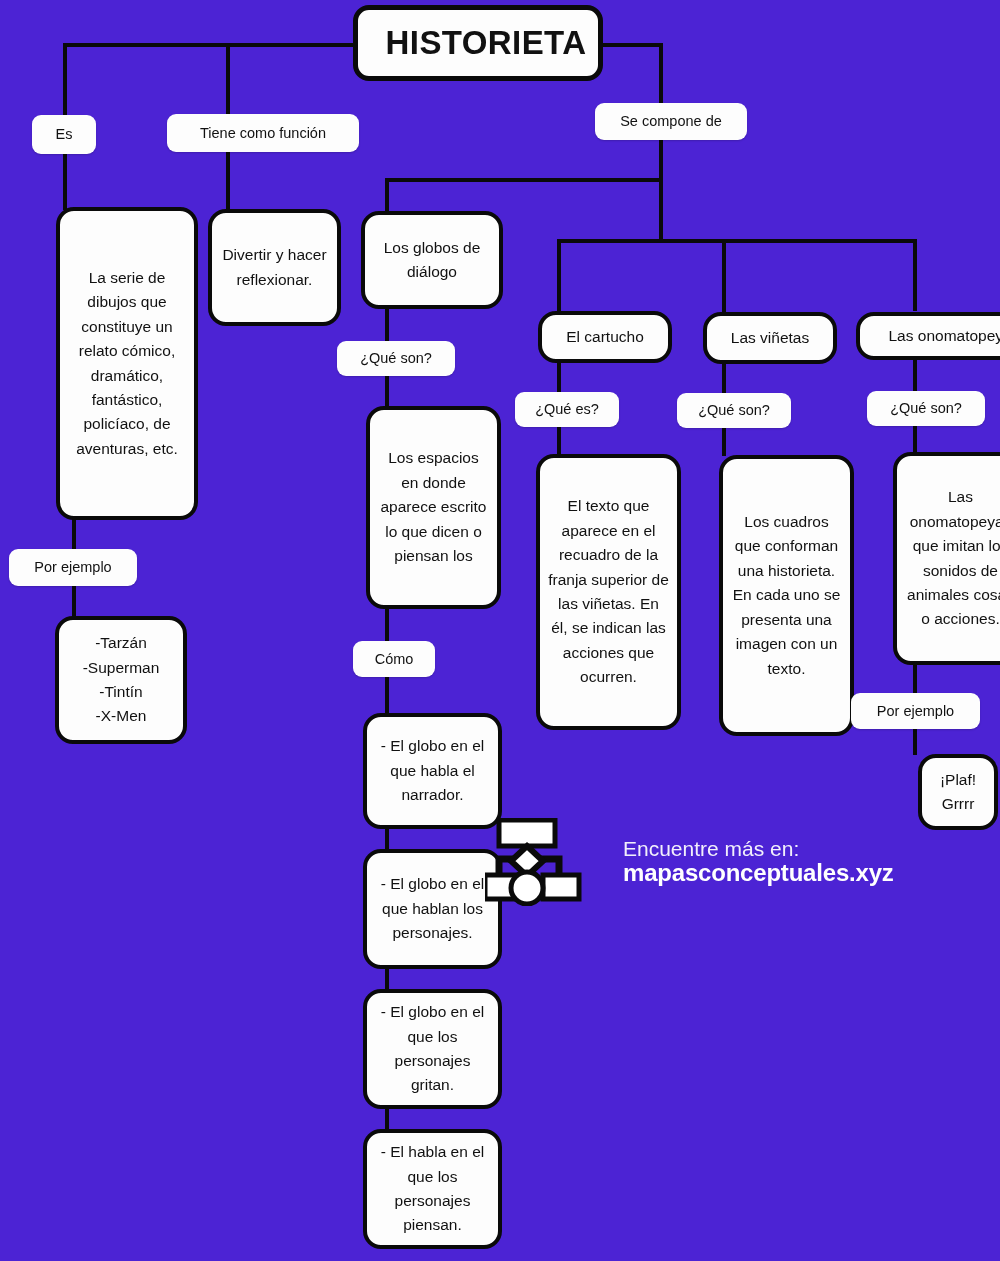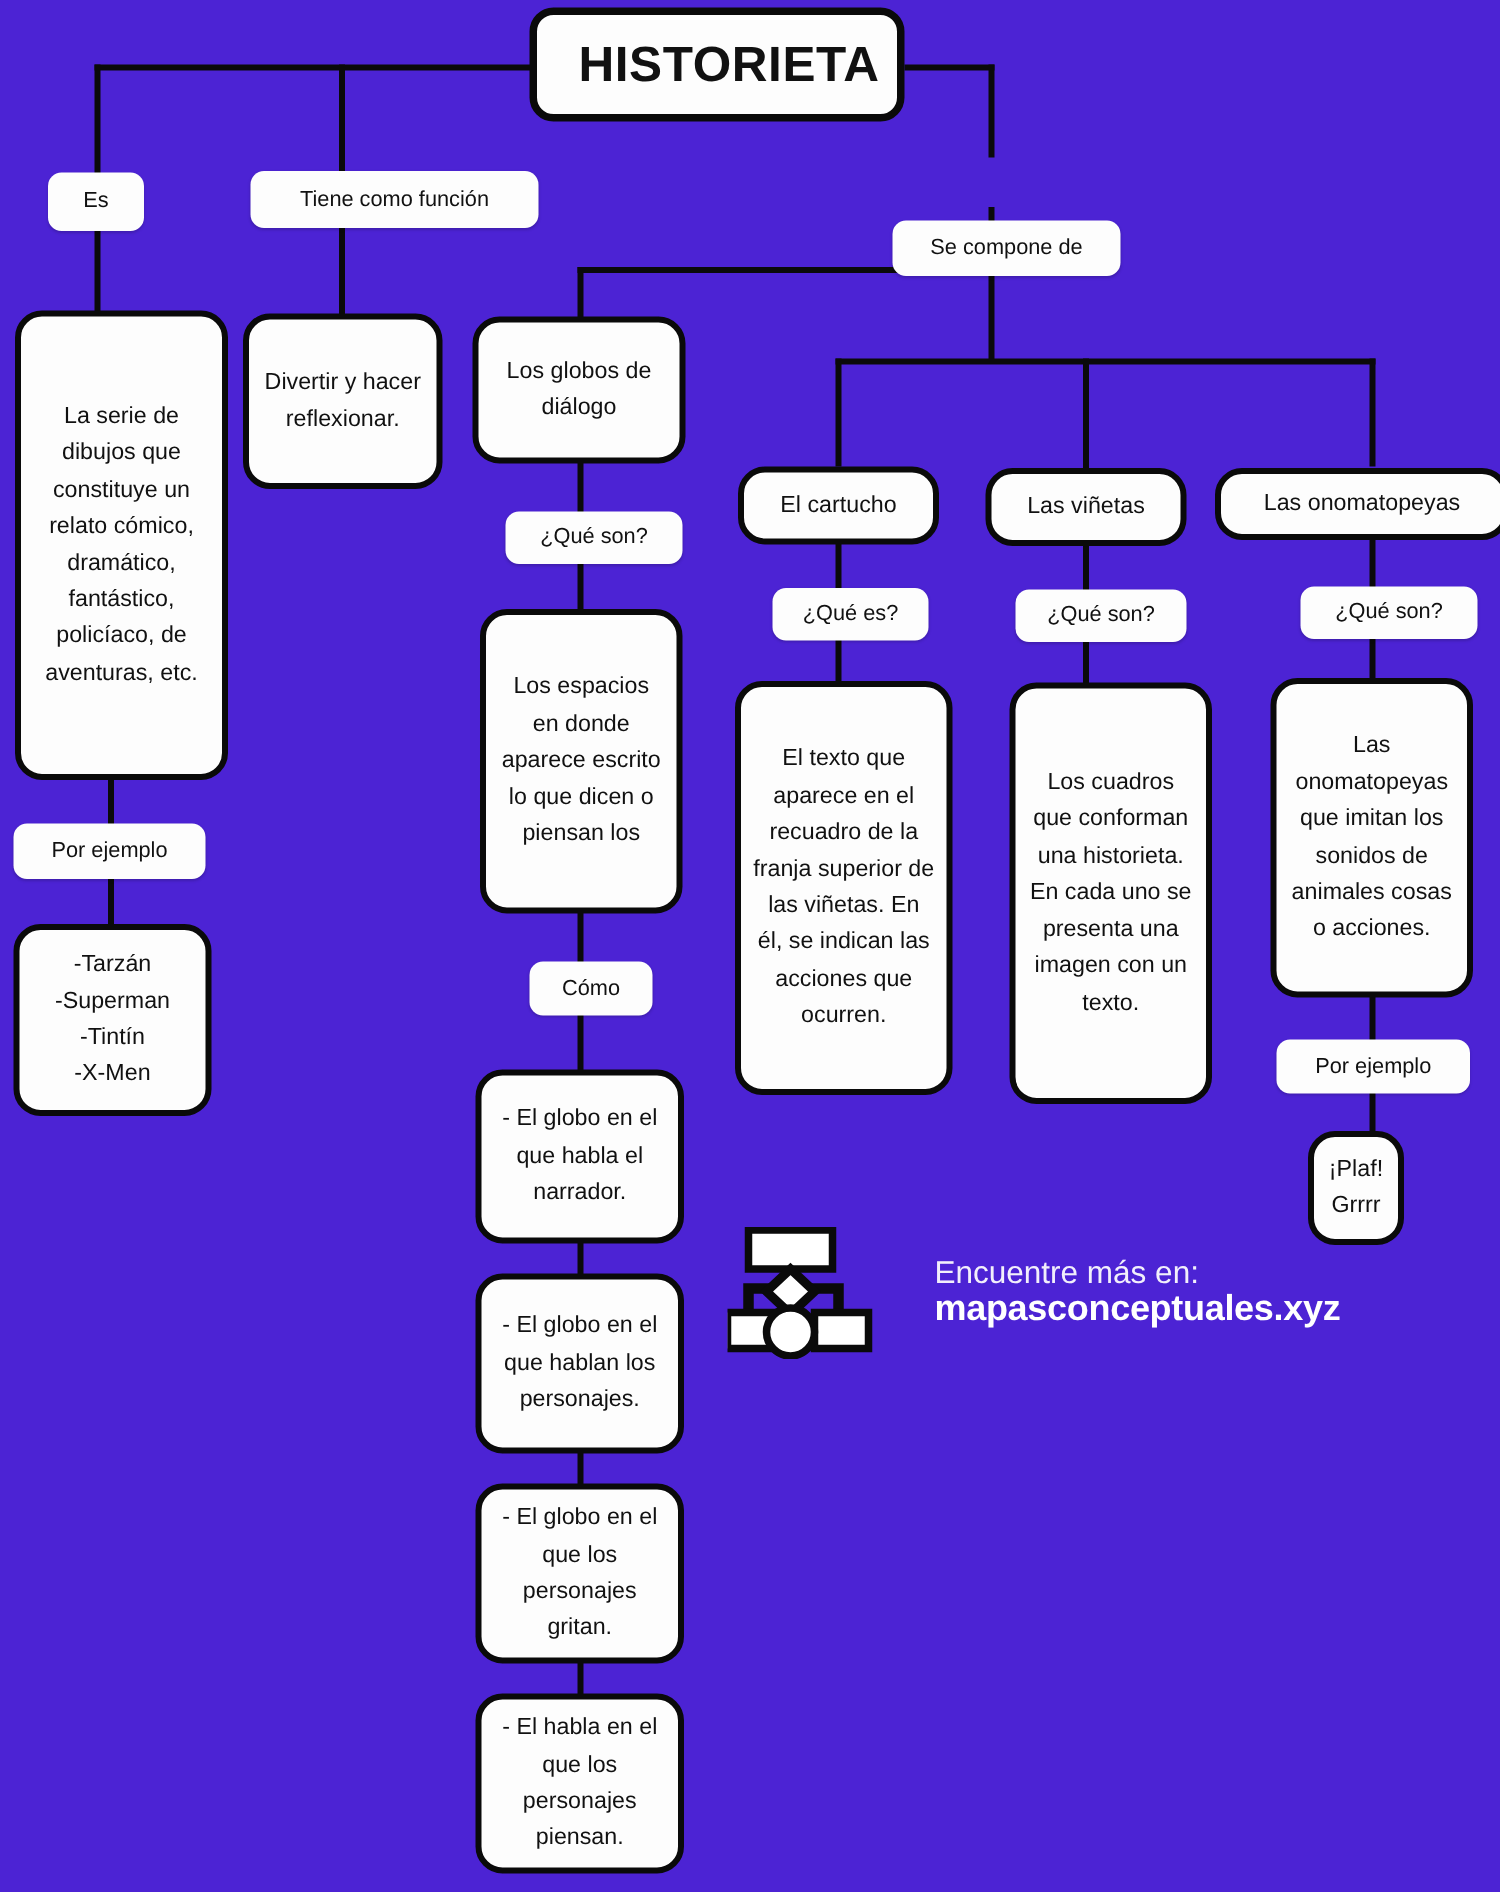--- a/index.html
+++ b/index.html
@@ -29,20 +29,21 @@
     color:#111;
     z-index:3;
   }
   
   .box{
     border:4px solid #0a0a0a;
     border-radius:18px;
     font-size:15.5px;
     line-height:1.58;
     padding:6px 8px;
+    margin-left:46px;
   }
   
   .chip{
     border-radius:9px;
     font-size:14.5px;
     line-height:1.3;
     box-shadow:0 1px 2px rgba(0,0,0,.18);
     padding:4px 8px;
   }
   
@@ -108,21 +109,21 @@
   <div class="line v" style="left:913px;top:421px;height:32px;"></div>
   <div class="line v" style="left:913px;top:663px;height:32px;"></div>
   <div class="line v" style="left:913px;top:727px;height:28px;"></div>
 
   <div class="node title" style="left:353px;top:5px;width:250px;height:76px;padding-left:16px;">HISTORIETA</div>
 
   <div class="node chip" style="left:32px;top:115px;width:64px;height:39px;">Es</div>
 
   <div class="node chip" style="left:167px;top:114px;width:192px;height:38px;">Tiene como función</div>
 
-  <div class="node chip" style="left:595px;top:103px;width:152px;height:37px;margin-top:44px;">Se compone de</div>
+  <div class="node chip" style="left:595px;top:103px;width:152px;height:37px;">Se compone de</div>
 
   <div class="node box" style="left:10px;top:207px;width:142px;height:313px;">La serie de dibujos que constituye un relato cómico, dramático, fantástico, policíaco, de aventuras, etc.</div>
 
   <div class="node chip" style="left:9px;top:549px;width:128px;height:37px;">Por ejemplo</div>
 
   <div class="node box" style="left:9px;top:616px;width:132px;height:128px;white-space:pre-line;">-Tarzán
 -Superman
 -Tintín
 -X-Men</div>
 
@@ -157,21 +158,21 @@
   <div class="node box" style="left:673px;top:455px;width:135px;height:281px;">Los cuadros que conforman una historieta. En cada uno se presenta una imagen con un texto.</div>
 
   <div class="node box" style="left:810px;top:312px;width:196px;height:48px;">Las onomatopeyas</div>
 
   <div class="node chip" style="left:867px;top:391px;width:118px;height:35px;">¿Qué son?</div>
 
   <div class="node box" style="left:847px;top:452px;width:135px;height:213px;">Las onomatopeyas que imitan los sonidos de animales cosas o acciones.</div>
 
   <div class="node chip" style="left:851px;top:693px;width:129px;height:36px;">Por ejemplo</div>
 
-  <div class="node box" style="left:872px;top:754px;width:64px;height:76px;white-space:pre-line;">¡Plaf!
+  <div class="node box" style="left:872px;top:754px;width:80px;height:76px;white-space:pre-line;">¡Plaf!
 Grrrr</div>
 
   <div id="watermark" style="left:485px;top:818px;">
     <div id="wm-logo">
       <svg viewBox="0 0 98 88" width="98" height="88" aria-hidden="true">
         <rect x="14" y="2" width="56" height="26" fill="#ffffff" stroke="#0a0a0a" stroke-width="5"></rect>
         <path d="M14 55 L14 41 L74 41 L74 55" fill="none" stroke="#0a0a0a" stroke-width="7"></path>
         <path d="M42 28 L42 46" stroke="#0a0a0a" stroke-width="7"></path>
         <polygon points="42,28 58,43 42,58 26,43" fill="#ffffff" stroke="#0a0a0a" stroke-width="6"></polygon>
         <rect x="0" y="57" width="34" height="24" fill="#ffffff" stroke="#0a0a0a" stroke-width="5"></rect>

